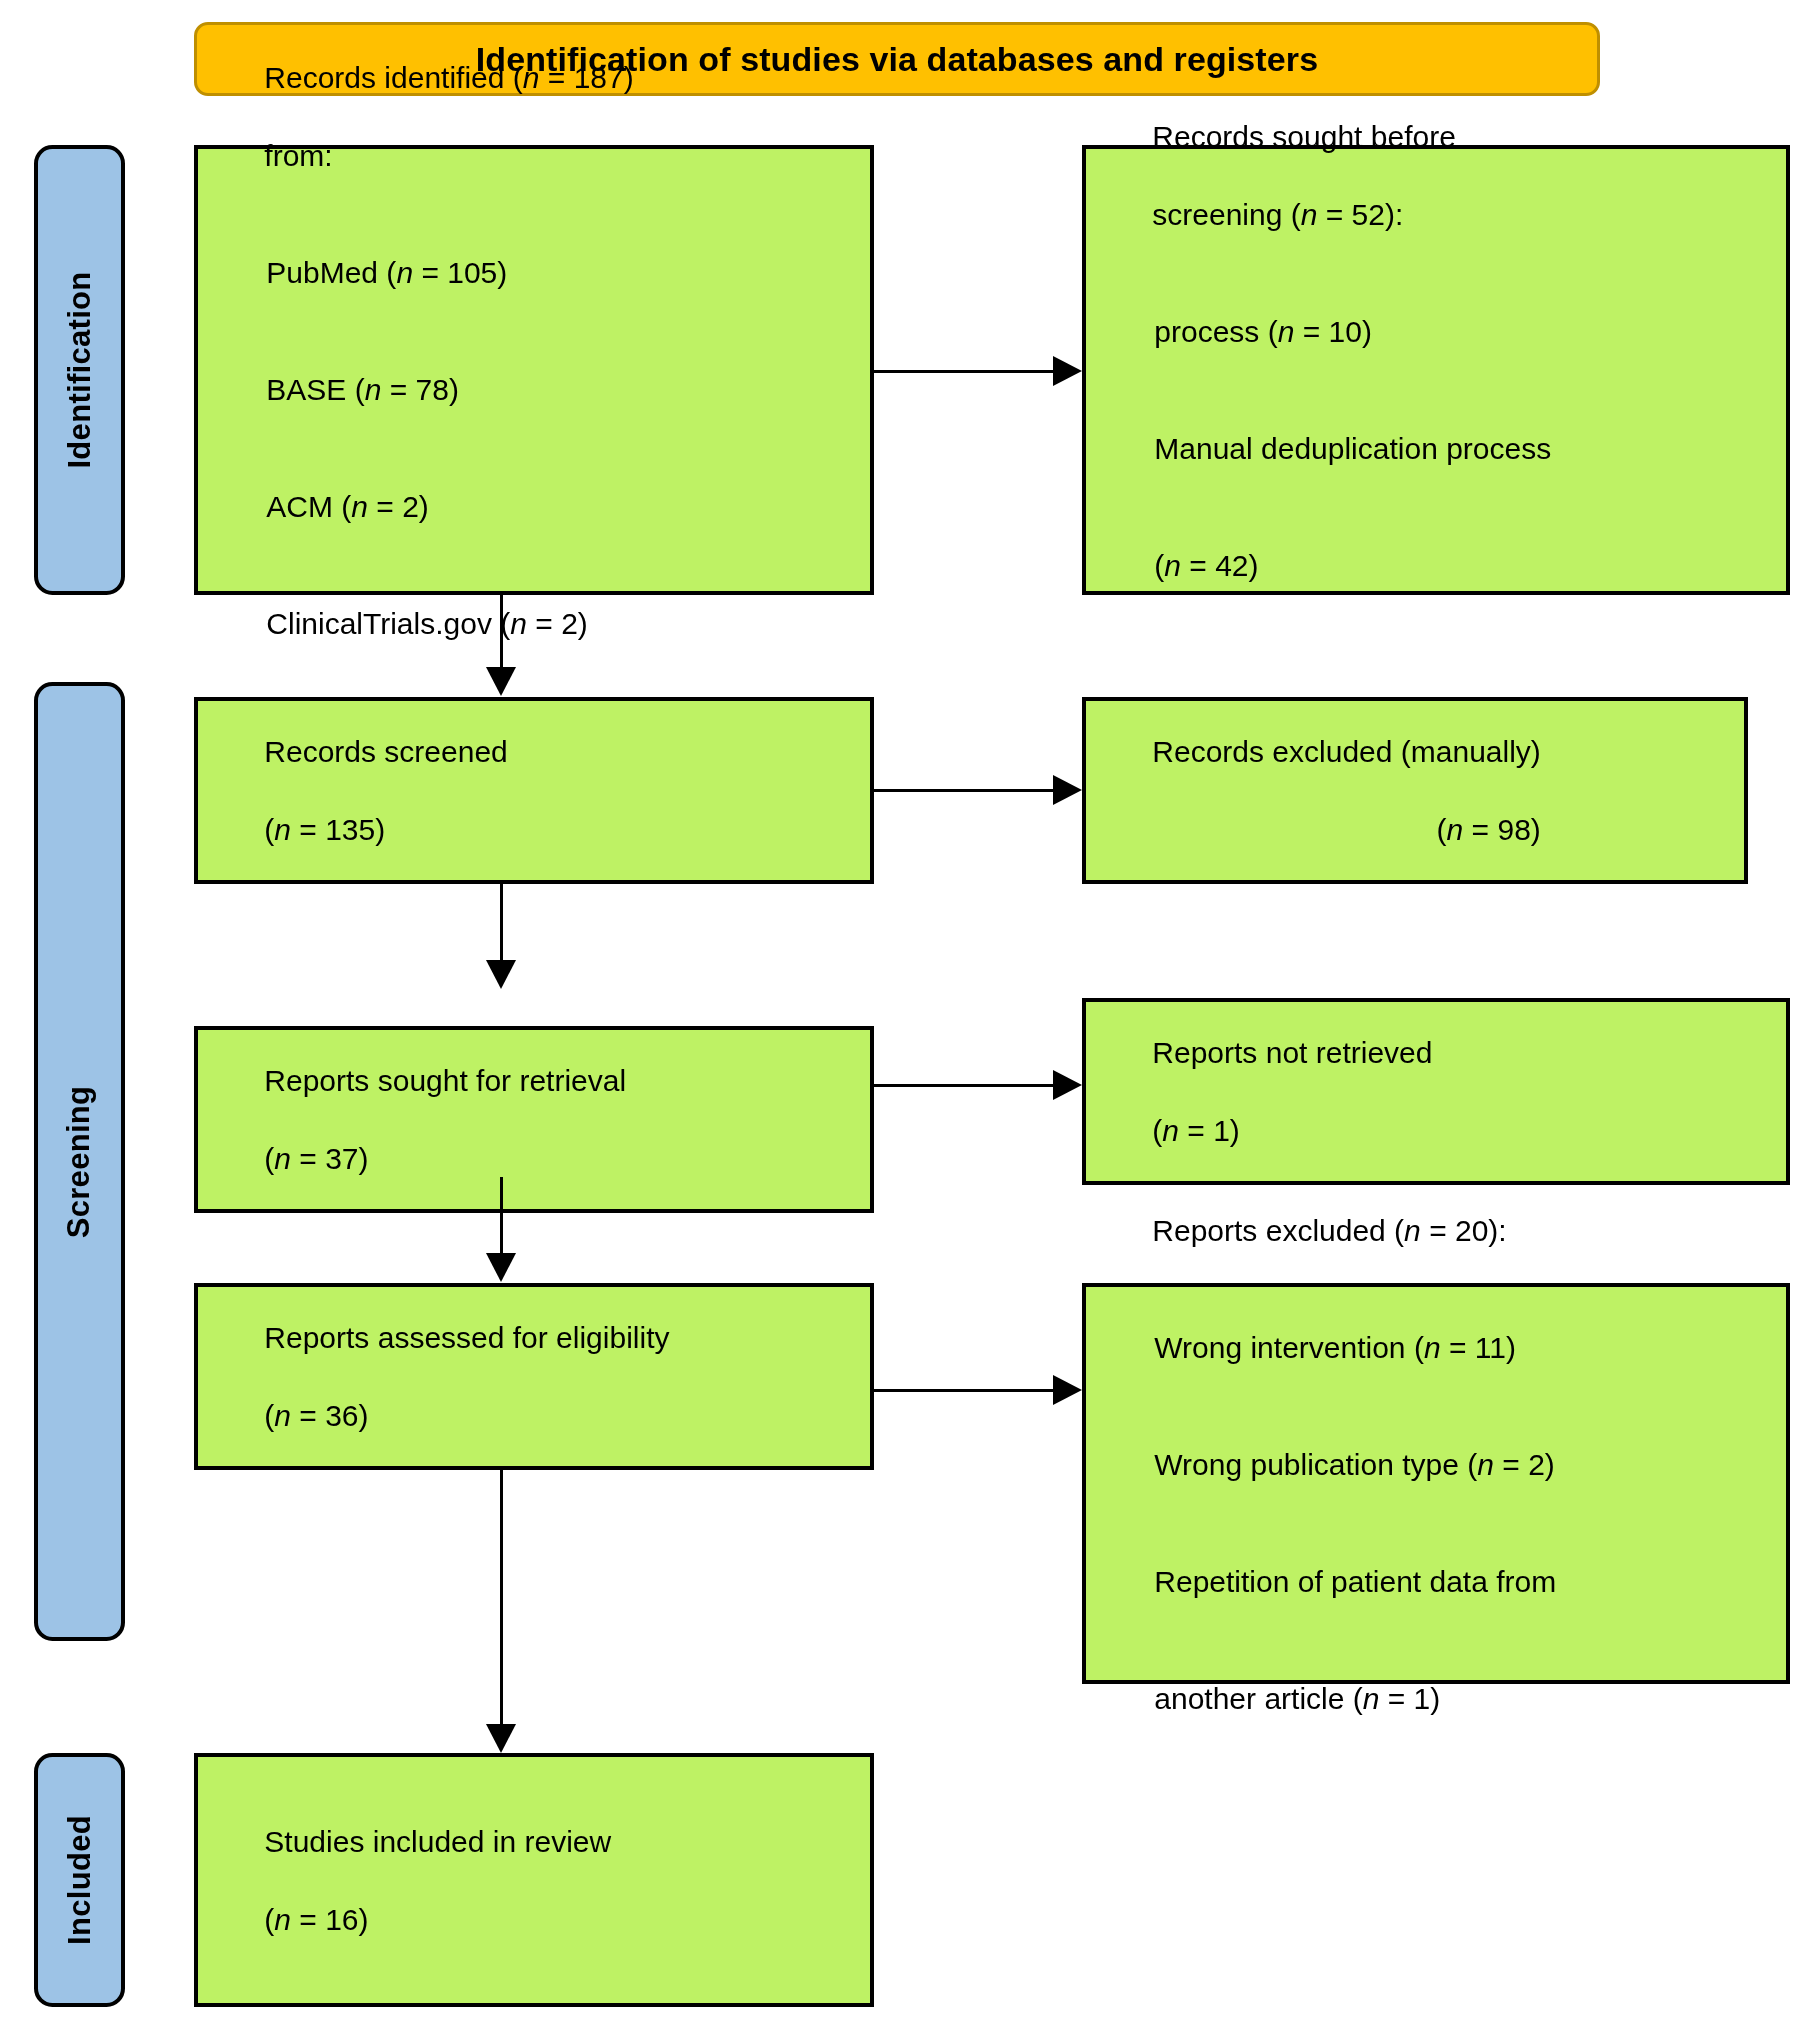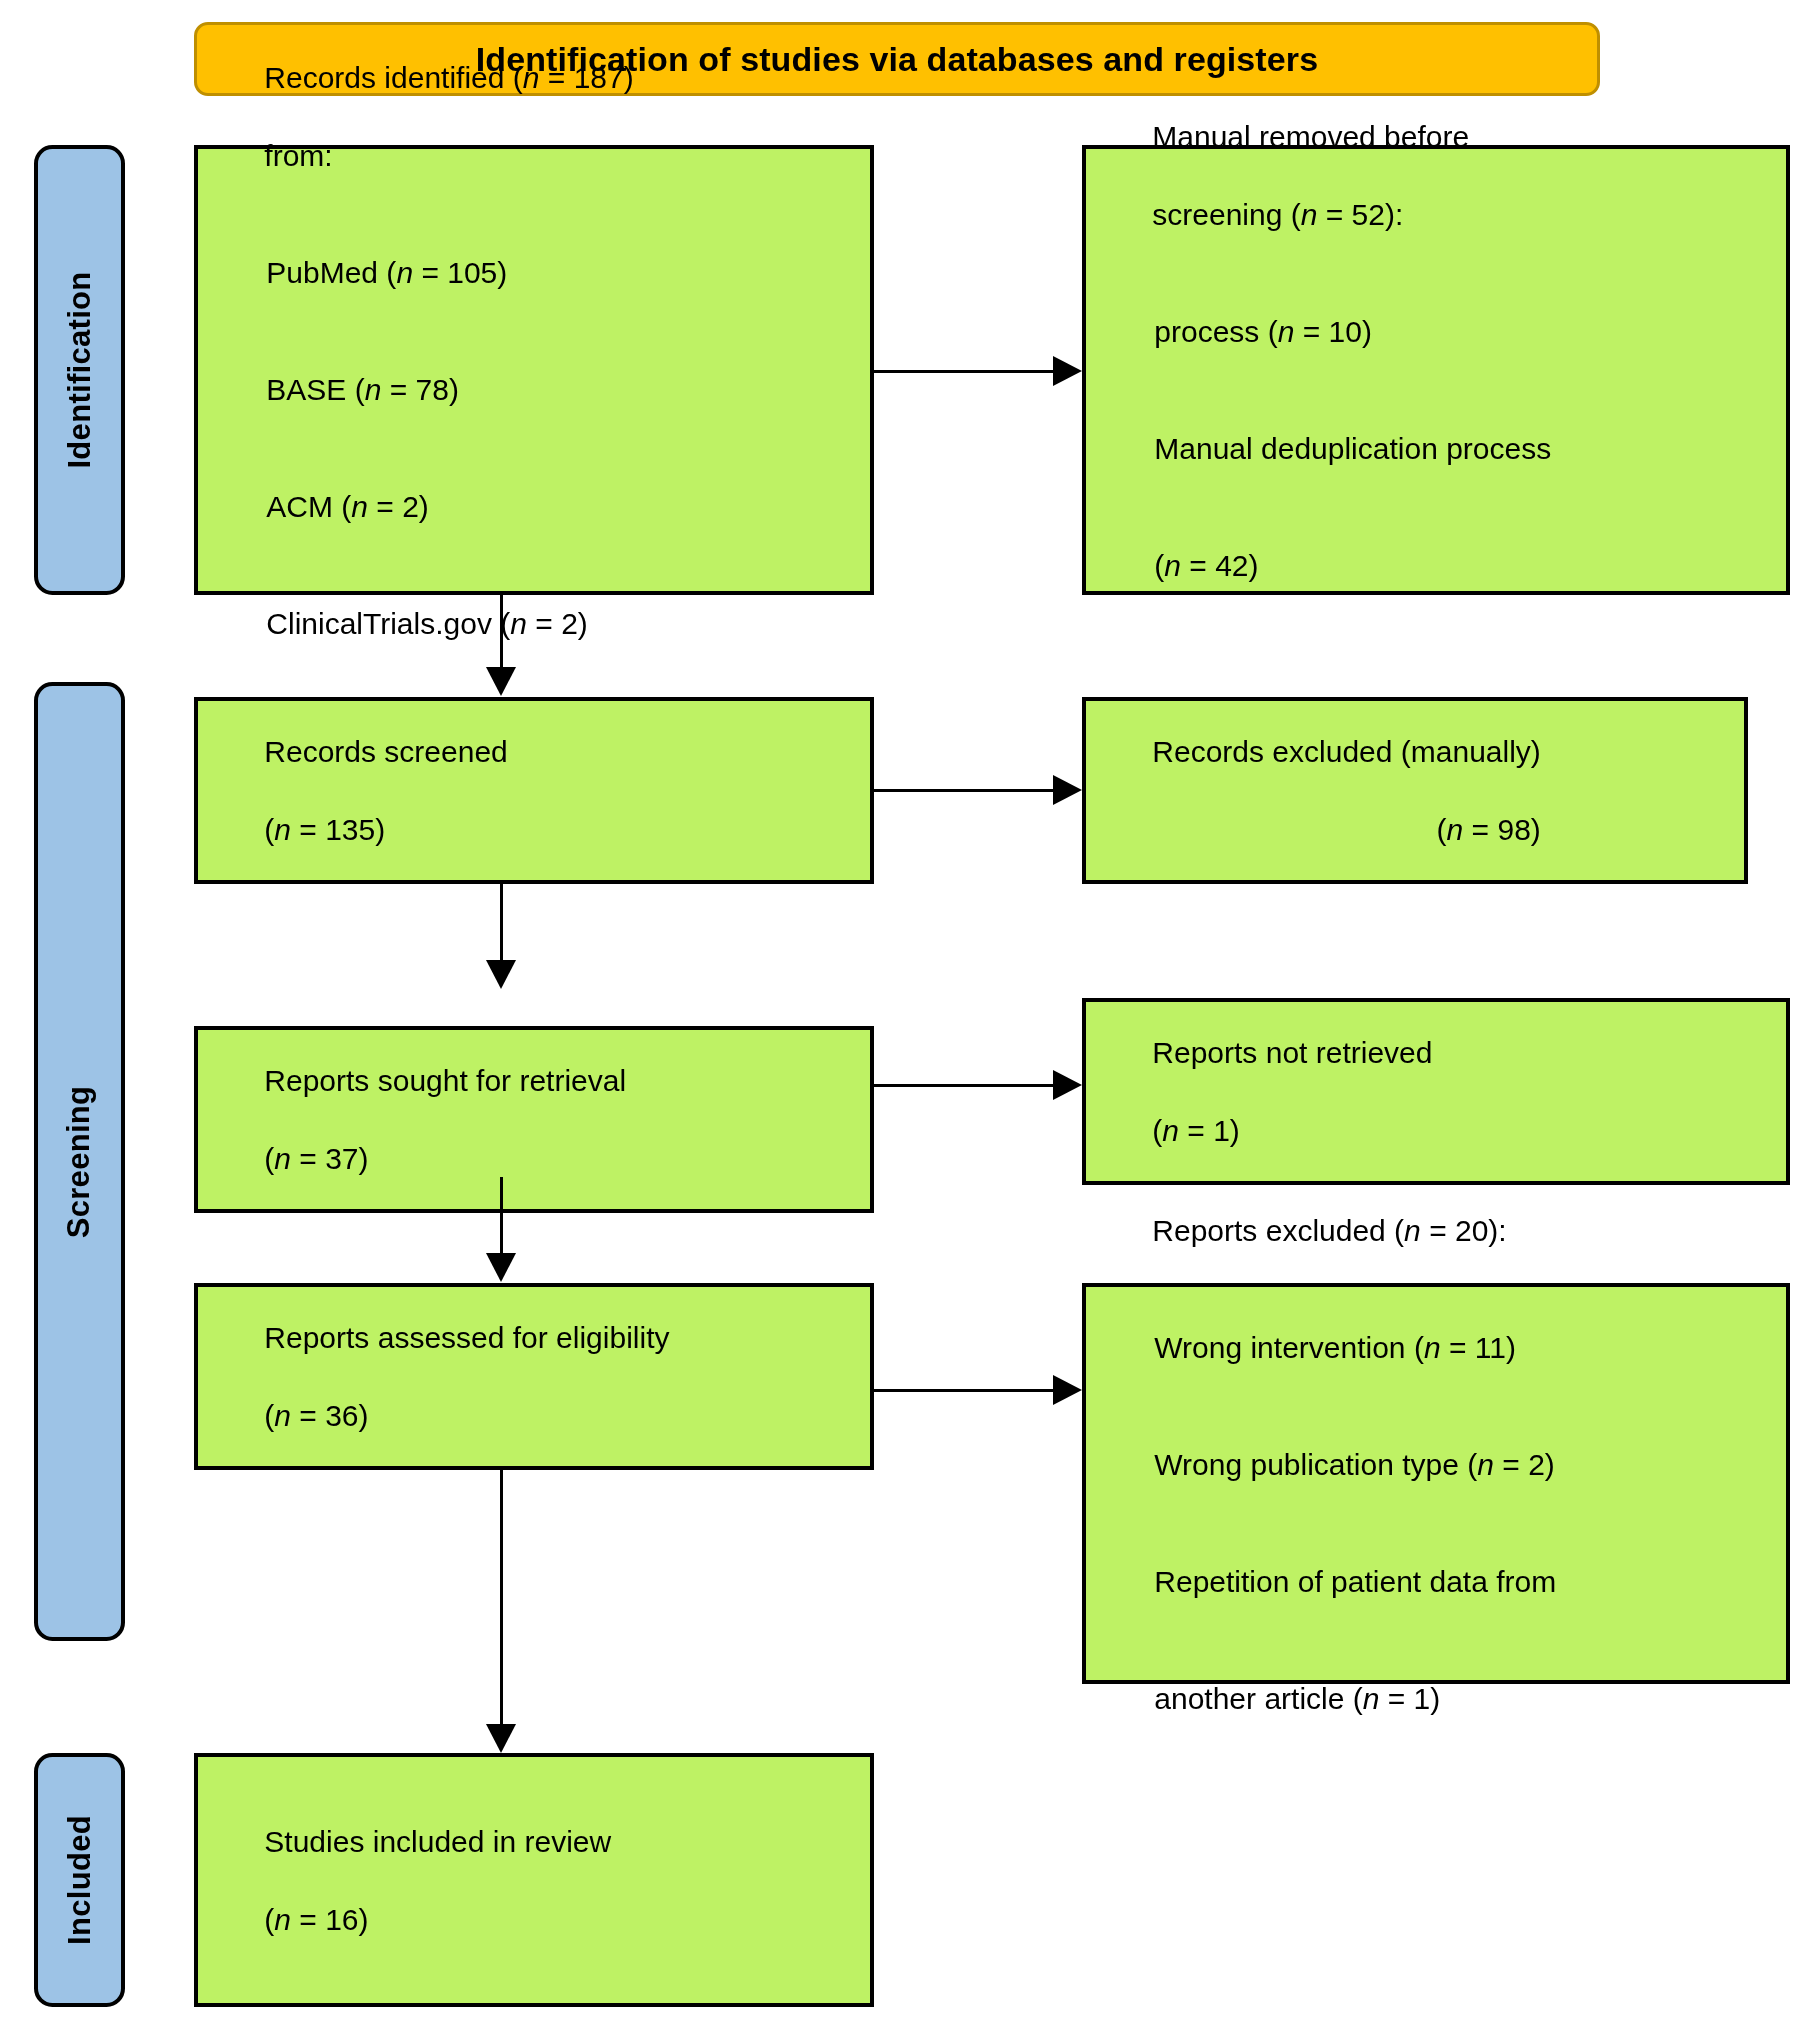--- a/index.html
+++ b/index.html
@@ -160,21 +160,21 @@
       <span>from:</span><br>
       <span class="ind">PubMed (<i>n</i> = 105)</span>
       <span class="ind">BASE (<i>n</i> = 78)</span>
       <span class="ind">ACM (<i>n</i> = 2)</span>
       <span class="ind">ClinicalTrials.gov (<i>n</i> = 2)</span>
     </div>
   </div>
 
   <div class="flow-box" id="box-removed">
     <div class="flow-box-text">
-      <span>Manual removed before</span><br>
+      <span>Records sought before</span><br>
       <span>screening (<i>n</i> = 52):</span><br>
       <span class="ind">process (<i>n</i> = 10)</span>
       <span class="ind">Manual deduplication process</span>
       <span class="ind">(<i>n</i> = 42)</span>
     </div>
   </div>
 
   <div class="flow-box" id="box-screened">
     <div class="flow-box-text">
       <span>Records screened</span><br>

